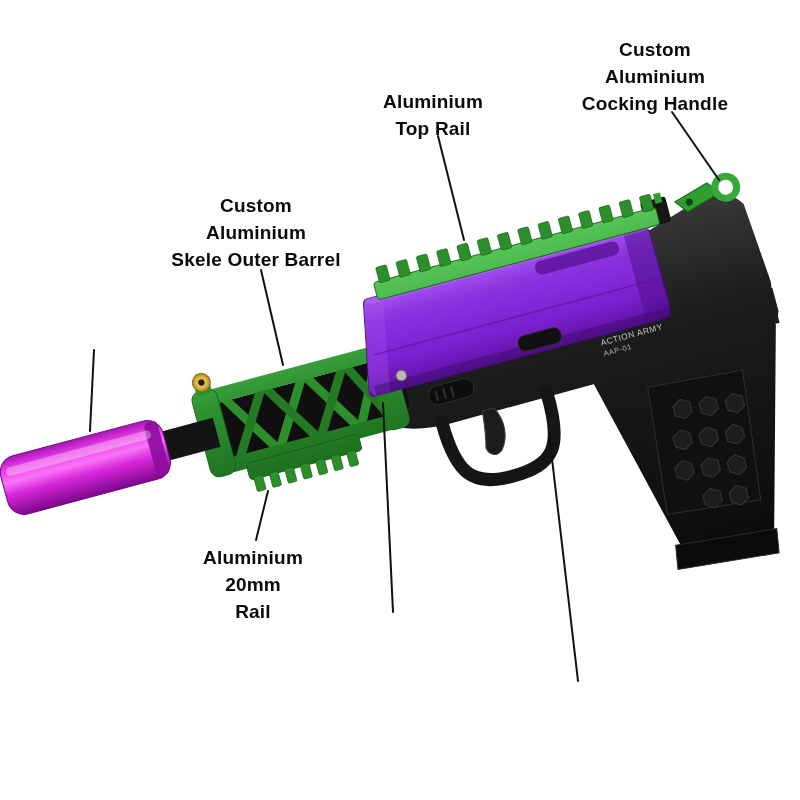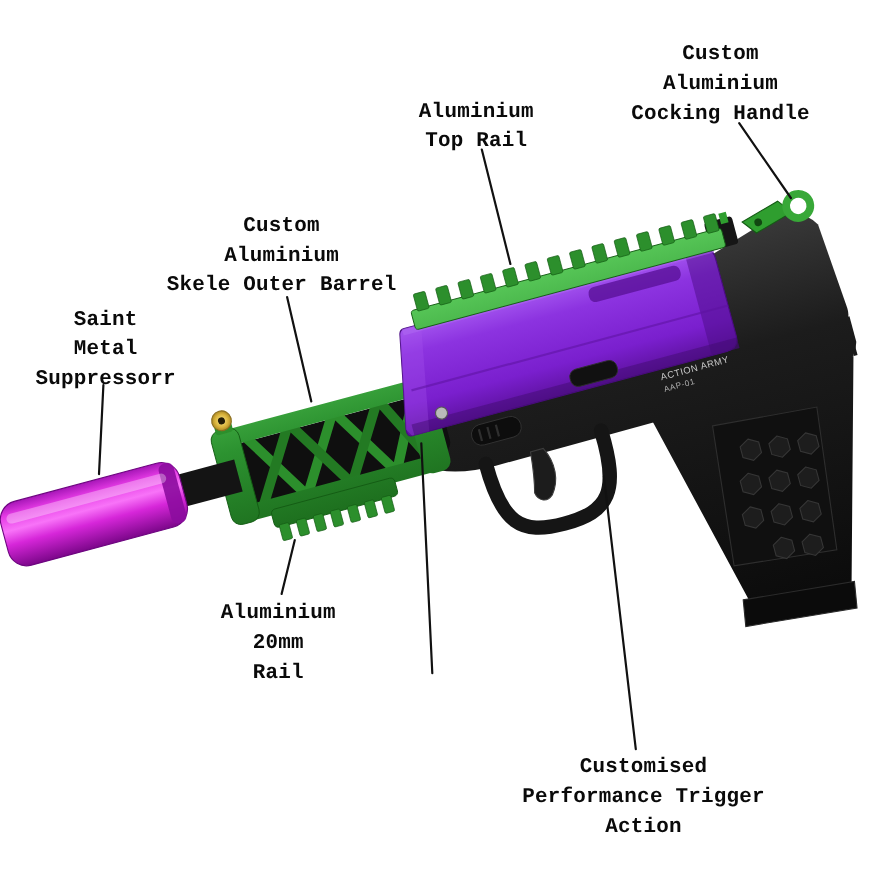--- a/index.html
+++ b/index.html
@@ -1,21 +1,21 @@
 <!DOCTYPE html>
 <html><head>
 <meta charset="utf-8">
 <style>
   html,body{margin:0;padding:0;background:#fff;}
   #stage{position:relative;width:800px;height:800px;background:#fff;overflow:hidden;
          font-family:"Liberation Sans",sans-serif;}
   #gun-svg{position:absolute;left:0;top:0;}
   .label{position:absolute;font-weight:700;font-size:19px;line-height:27px;color:#0a0a0a;
          text-align:center;white-space:pre-line;letter-spacing:.2px;
-         font-family:Liberation Mono, monospace;}
+         font-family:Liberation Sans, sans-serif;}
   .lbl-cocking{left:535px;top:36px;width:240px;}
   .lbl-toprail{left:343px;top:88px;width:180px;}
   .lbl-skele{left:126px;top:192px;width:260px;}
   .lbl-suppressor{left:6px;top:277px;width:180px;}
   .lbl-rail20{left:173px;top:544px;width:160px;}
   .lbl-upper{left:270px;top:619px;width:240px;}
   .lbl-trigger{left:445px;top:684px;width:280px;}
 </style>
 </head>
 <body>
@@ -194,22 +194,16 @@
   </svg>
 
   <div class="label lbl-cocking">Custom
 Aluminium
 Cocking Handle</div>
   <div class="label lbl-toprail">Aluminium
 Top Rail</div>
   <div class="label lbl-skele">Custom
 Aluminium
 Skele Outer Barrel</div>
-  <div class="label lbl-suppressor">Saint
-Metal
-Suppressorr</div>
   <div class="label lbl-rail20">Aluminium
 20mm
 Rail</div>
-  <div class="label lbl-trigger">Customised
-Performance Trigger
-Action</div>
 </div>
 
 </body></html>

